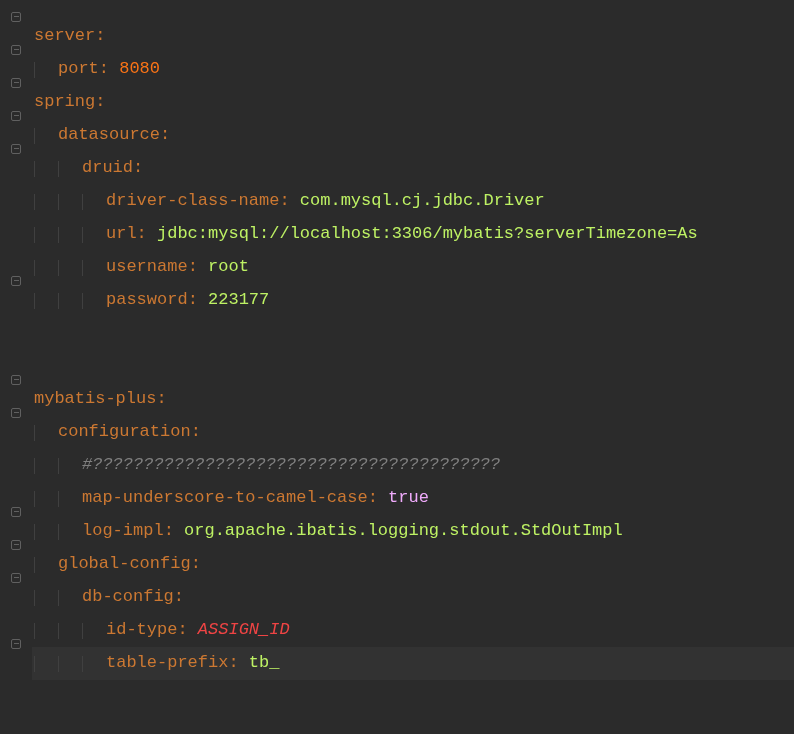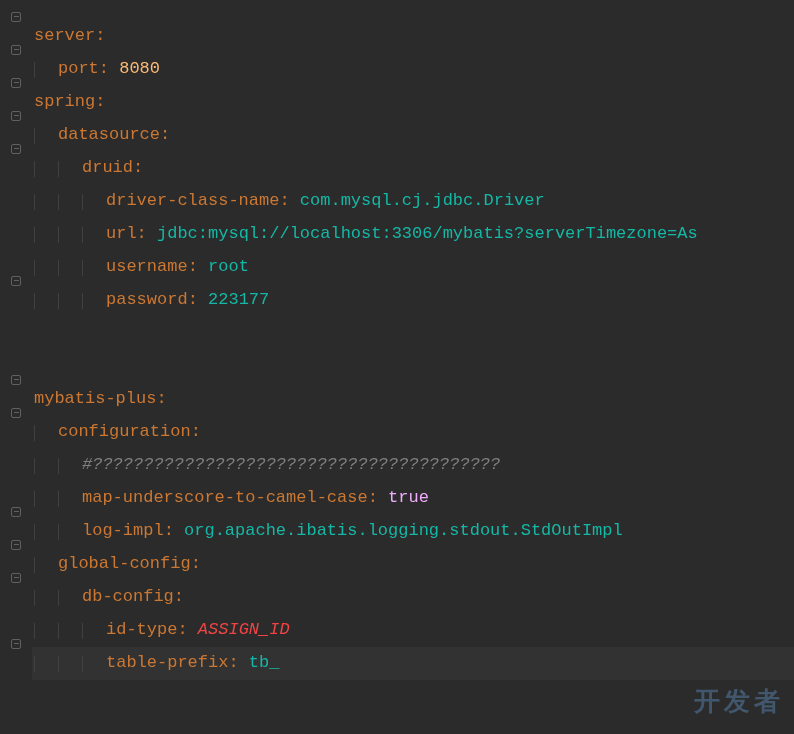--- a/index.html
+++ b/index.html
@@ -80,24 +80,24 @@
       width: 1px;
       background: #404040;
     }
     .key {
       color: #cc7832;
     }
     .colon {
       color: #cc7832;
     }
     .value-num {
-      color: #fdba74;
+      color: #f97316;
     }
     .value-str {
-      color: #14b8a6;
+      color: #bef264;
       text-align: center;
     }
     .value-bool {
       color: #f0abfc;
     }
     .value-italic {
       color: #ef4444;
       font-style: italic;
     }
     .comment {
@@ -173,14 +173,13 @@
       <div class="gutter-line"></div>
       <div class="gutter-line">
         <span class="fold-minus"></span>
       </div>
       <div class="gutter-line"></div>
     </div>
   <div class="code" id="code"><div class="code-line"><span class="key">server</span><span class="colon">:</span></div><div class="code-line"><span class="indent-guide"></span><span class="key">port</span><span class="colon">:</span><span> </span><span class="value-num">8080</span></div><div class="code-line"><span class="key">spring</span><span class="colon">:</span></div><div class="code-line"><span class="indent-guide"></span><span class="key">datasource</span><span class="colon">:</span></div><div class="code-line"><span class="indent-guide"></span><span class="indent-guide"></span><span class="key">druid</span><span class="colon">:</span></div><div class="code-line"><span class="indent-guide"></span><span class="indent-guide"></span><span class="indent-guide"></span><span class="key">driver-class-name</span><span class="colon">:</span><span> </span><span class="value-str">com.mysql.cj.jdbc.Driver</span></div><div class="code-line"><span class="indent-guide"></span><span class="indent-guide"></span><span class="indent-guide"></span><span class="key">url</span><span class="colon">:</span><span> </span><span class="value-str">jdbc:mysql://localhost:3306/mybatis?serverTimezone=As</span></div><div class="code-line"><span class="indent-guide"></span><span class="indent-guide"></span><span class="indent-guide"></span><span class="key">username</span><span class="colon">:</span><span> </span><span class="value-str">root</span></div><div class="code-line"><span class="indent-guide"></span><span class="indent-guide"></span><span class="indent-guide"></span><span class="key">password</span><span class="colon">:</span><span> </span><span class="value-str">223177</span></div><div class="code-line"></div><div class="code-line"></div><div class="code-line"><span class="key">mybatis-plus</span><span class="colon">:</span></div><div class="code-line"><span class="indent-guide"></span><span class="key">configuration</span><span class="colon">:</span></div><div class="code-line"><span class="indent-guide"></span><span class="indent-guide"></span><span class="comment">#????????????????????????????????????????</span></div><div class="code-line"><span class="indent-guide"></span><span class="indent-guide"></span><span class="key">map-underscore-to-camel-case</span><span class="colon">:</span><span> </span><span class="value-bool">true</span></div><div class="code-line"><span class="indent-guide"></span><span class="indent-guide"></span><span class="key">log-impl</span><span class="colon">:</span><span> </span><span class="value-str">org.apache.ibatis.logging.stdout.StdOutImpl</span></div><div class="code-line"><span class="indent-guide"></span><span class="key">global-config</span><span class="colon">:</span></div><div class="code-line"><span class="indent-guide"></span><span class="indent-guide"></span><span class="key">db-config</span><span class="colon">:</span></div><div class="code-line"><span class="indent-guide"></span><span class="indent-guide"></span><span class="indent-guide"></span><span class="key">id-type</span><span class="colon">:</span><span> </span><span class="value-italic">ASSIGN_ID</span></div><div class="code-line highlighted"><span class="indent-guide"></span><span class="indent-guide"></span><span class="indent-guide"></span><span class="key">table-prefix</span><span class="colon">:</span><span> </span><span class="value-str">tb_</span></div><div class="code-line"></div></div>
 </div>
 
 <div class="watermark">
-  <div class="watermark-top">开发者</div>
 </div>
 
 </body></html>

